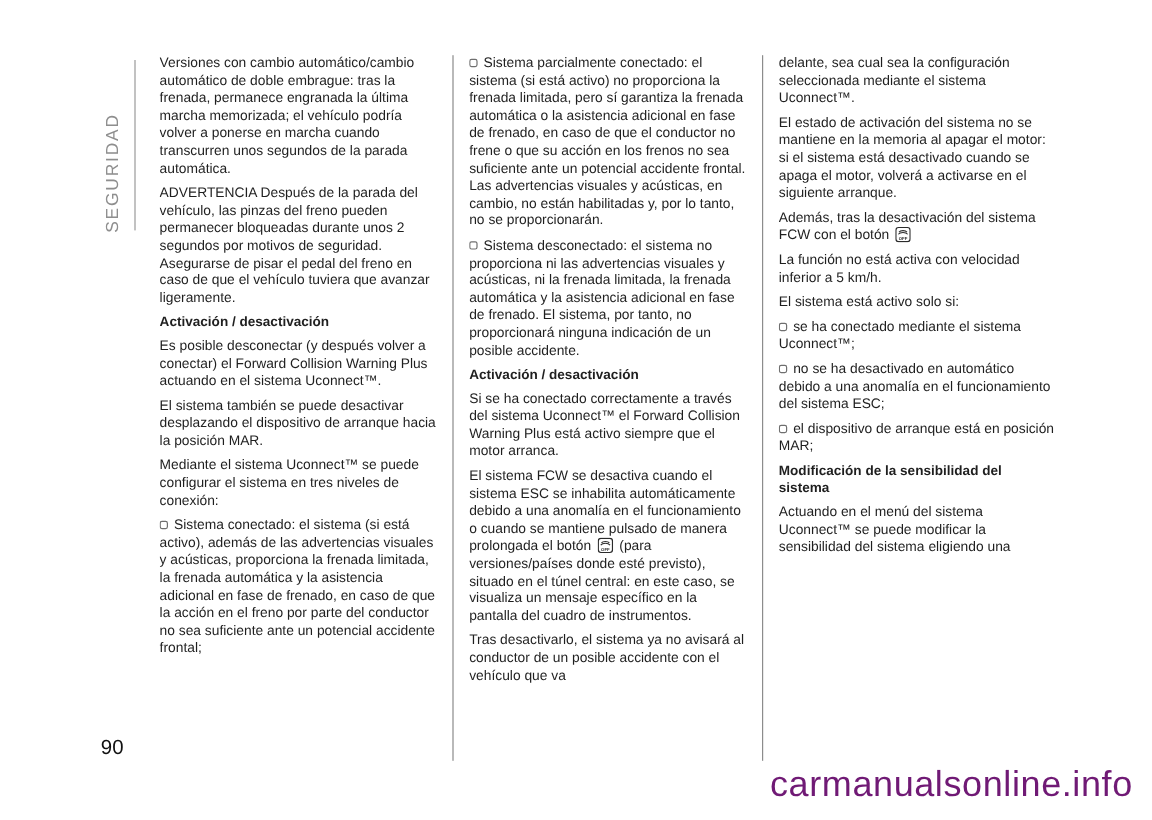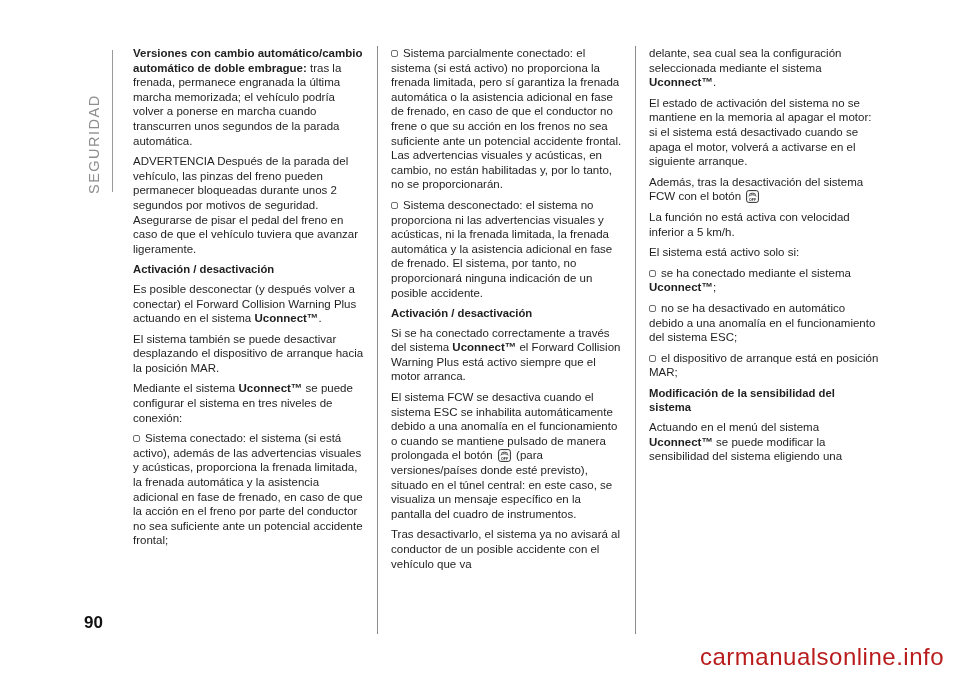--- a/index.html
+++ b/index.html
@@ -52,21 +52,21 @@
     line-height: 14.6px;
     margin: 0 0 6px 0;
     text-align: left;
   }
   .heading {
     font-weight: bold;
     font-size: 11.3px;
     line-height: 14.6px;
     margin: 3px 0 5px 0;
   }
-  .b { font-weight: bold; }
+  .b { font-weight: normal; }
   .i { }
 
   .bullet {
     display: inline-block;
     width: 7px; height: 7px;
     border: 1.3px solid #6f6f6f;
     border-radius: 2px;
     margin-right: 5px;
     box-sizing: border-box;
   }
@@ -77,29 +77,29 @@
     margin: 0 2px;
     position: relative;
     top: -1px;
     line-height: 0;
   }
 
   .page-number {
     position: absolute;
     left: 84px; top: 613px;
     font-size: 17px;
-    font-weight: bold;
+    font-weight: normal;
     color: #111;
   }
 
   .watermark {
     position: absolute;
     right: 16px; bottom: 12px;
-    font-size: 24px;
-    color: #b91c1c;
+    font-size: 30px;
+    color: #701a75;
     letter-spacing: 0.5px;
     margin-top: 48px;
   }
 </style>
 </head>
 <body>
 
 <div class="page">
   <div class="chapter-label">SEGURIDAD</div>
   <div class="chapter-rule"></div>

